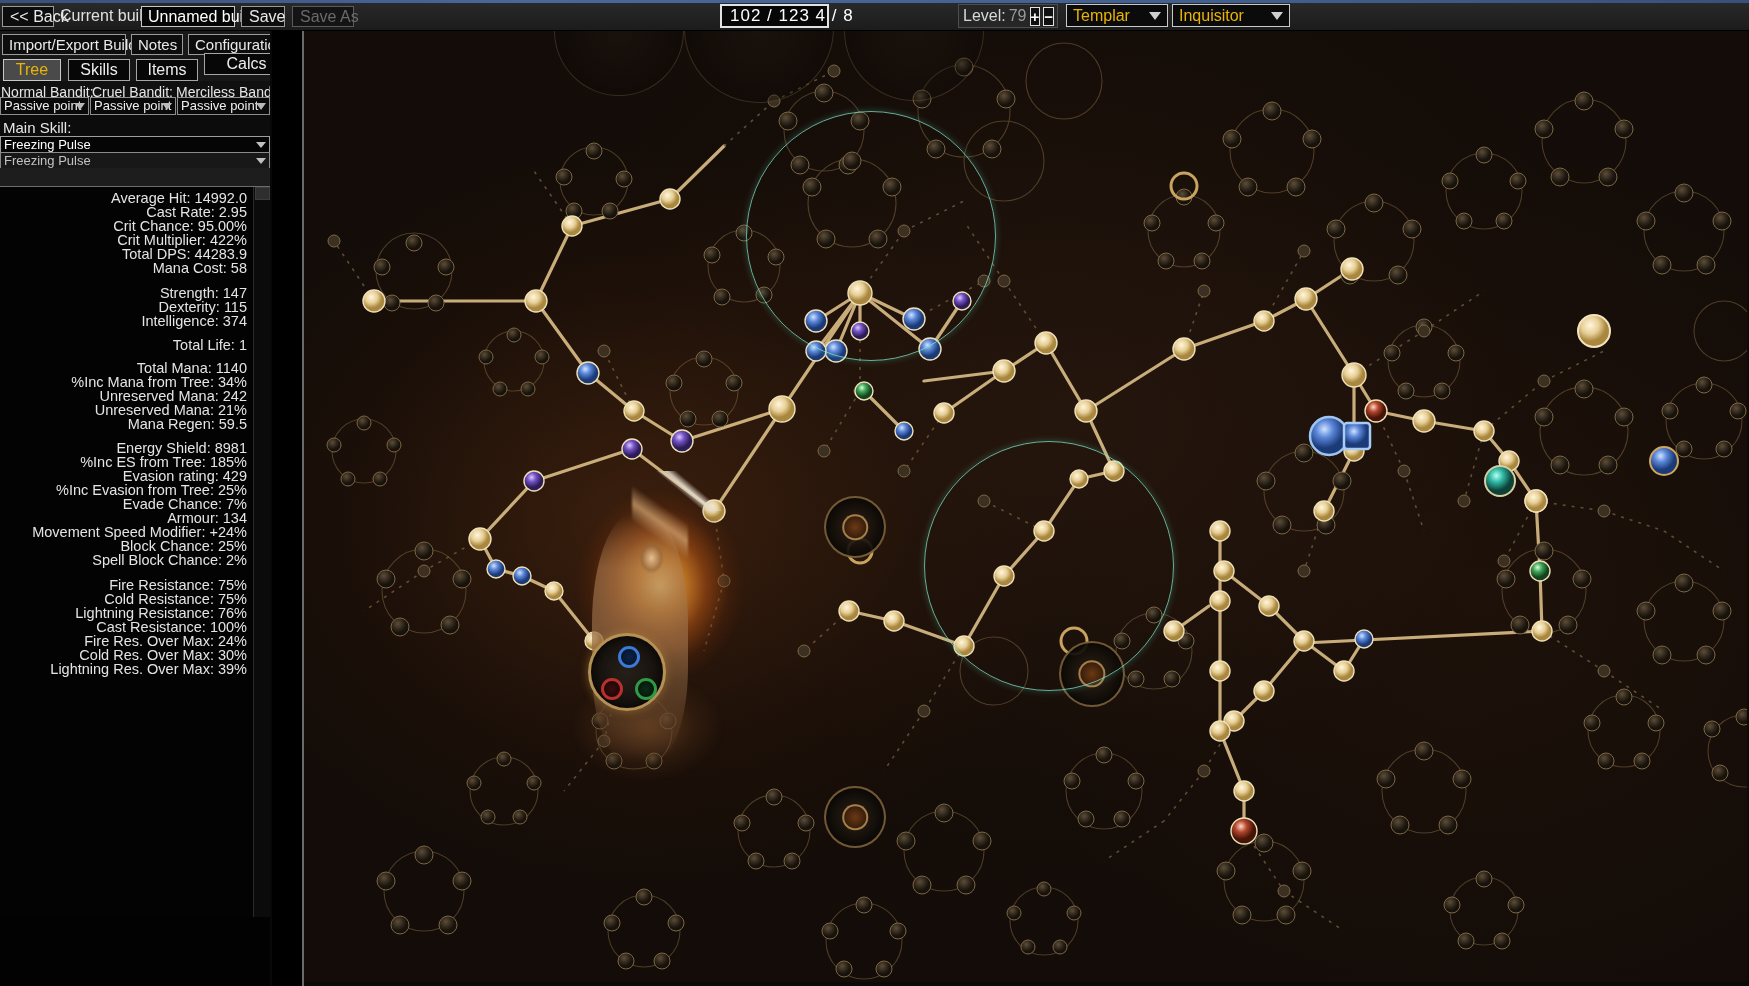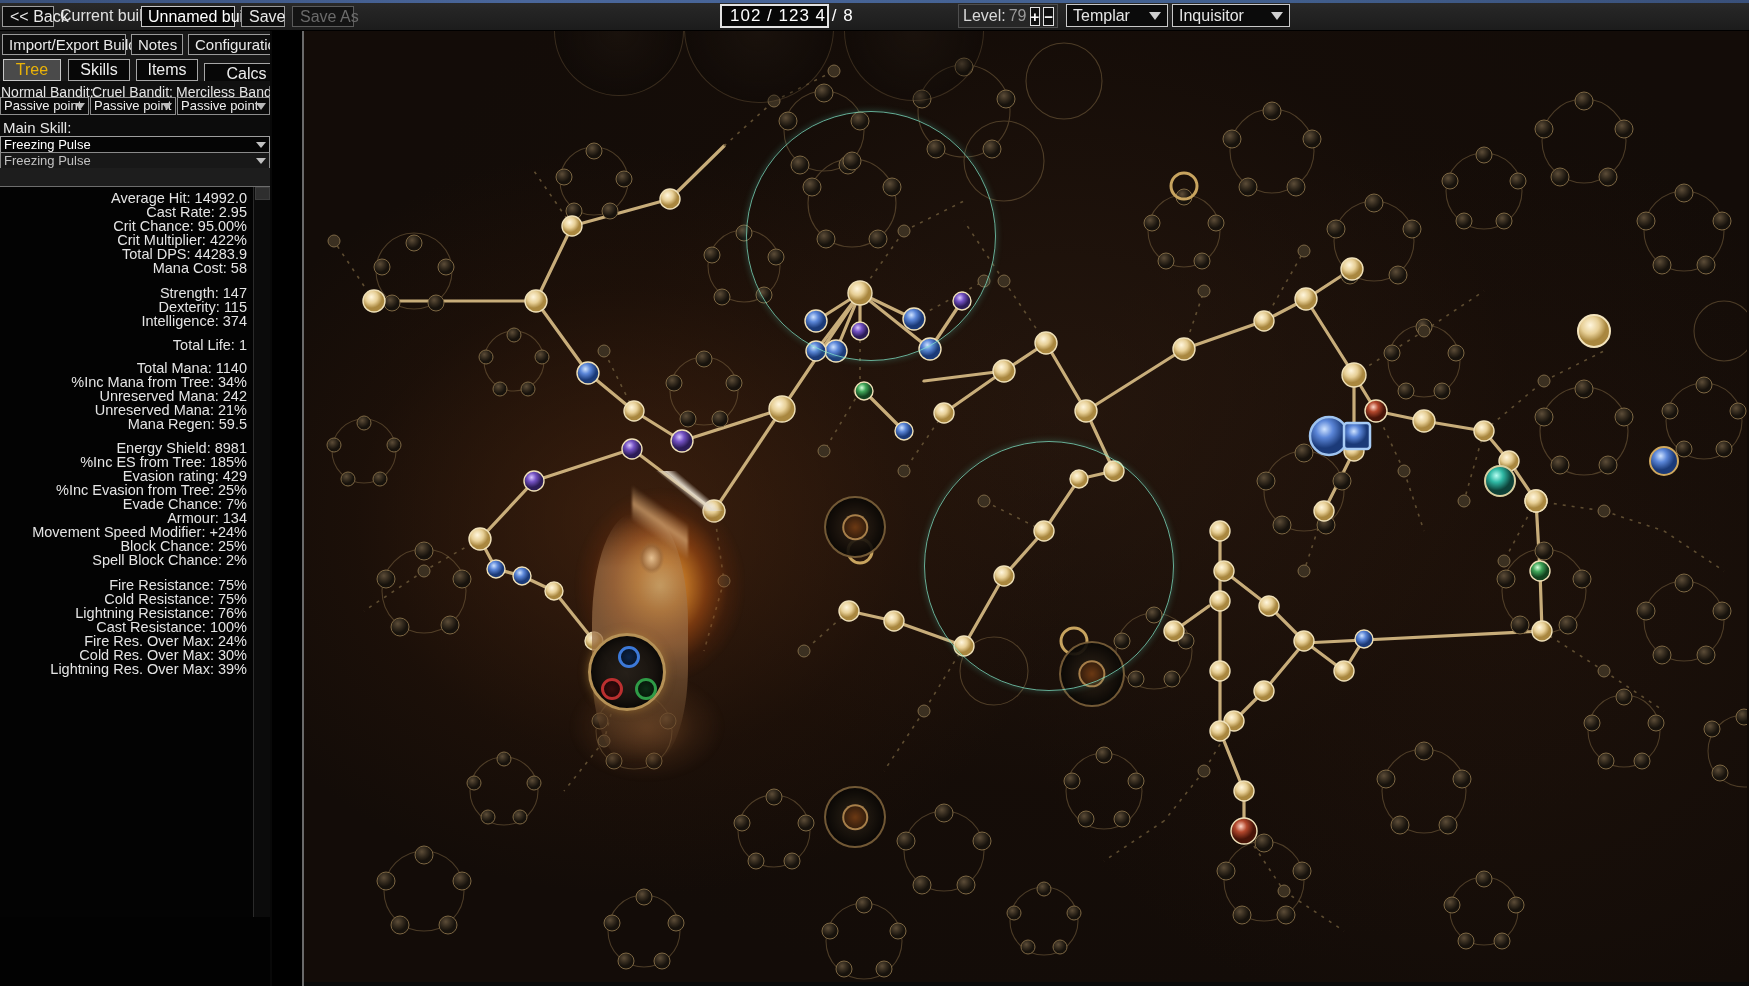--- a/index.html
+++ b/index.html
@@ -49,21 +49,21 @@
   }
   .lvl-text { color: #d8d8d8; font-size: 16px; white-space: nowrap; }
   .lvl-val { color: #9a9a9a; font-size: 16px; }
   .sq-btn {
     width: 19px; height: 19px; background: #101010; border: 1px solid #e2e2e2;
     color: #ffffff; font-size: 15px; line-height: 17px; text-align: center;
     font-weight: bold;
   }
   .dd {
     position: absolute; height: 23px; background: #0b0b0b;
-    border: 1px solid #c9c9c9; color: #e5e5e5; font-size: 16px;
+    border: 1px solid #c9c9c9; color: #eab308; font-size: 16px;
     line-height: 21px; padding: 0 6px; white-space: nowrap;
   }
   .dd .caret {
     position: absolute; right: 6px; top: 7px;
     width: 0; height: 0; border-left: 6px solid transparent;
     border-right: 6px solid transparent; border-top: 8px solid #cfcfcf;
   }
 
   
   .leftpanel {
@@ -313,21 +313,21 @@
   <div class="row2b"></div>
 
   <div class="small-btn" style="left:2px; top:34px; width:124px;">Import/Export Build</div>
   <div class="small-btn" style="left:131px; top:34px; width:52px;">Notes</div>
   <div class="small-btn" style="left:188px; top:34px; width:92px;">Configuration</div>
 
   <div class="tabrow"></div>
   <div class="tab-btn active" style="left:3px; top:59px; width:58px;">Tree</div>
   <div class="tab-btn" style="left:68px; top:59px; width:62px;">Skills</div>
   <div class="tab-btn" style="left:136px; top:59px; width:62px;">Items</div>
-  <div class="tab-btn" style="left:204px; top:63px; width:85px;">Calcs</div>
+  <div class="tab-btn" style="left:204px; top:53px; width:85px;">Calcs</div>
 
   <div class="bandit-strip"></div>
   <div class="bandit-label" style="left:1px; top:84px;">Normal Bandit:</div>
   <div class="bandit-label" style="left:92px; top:84px;">Cruel Bandit:</div>
   <div class="bandit-label" style="left:176px; top:84px;">Merciless Bandit:</div>
 
   <div class="bandit-dd" style="left:0px; width:89px;">
     <span>Passive point</span>
     <span class="caret"></span>
   </div>

